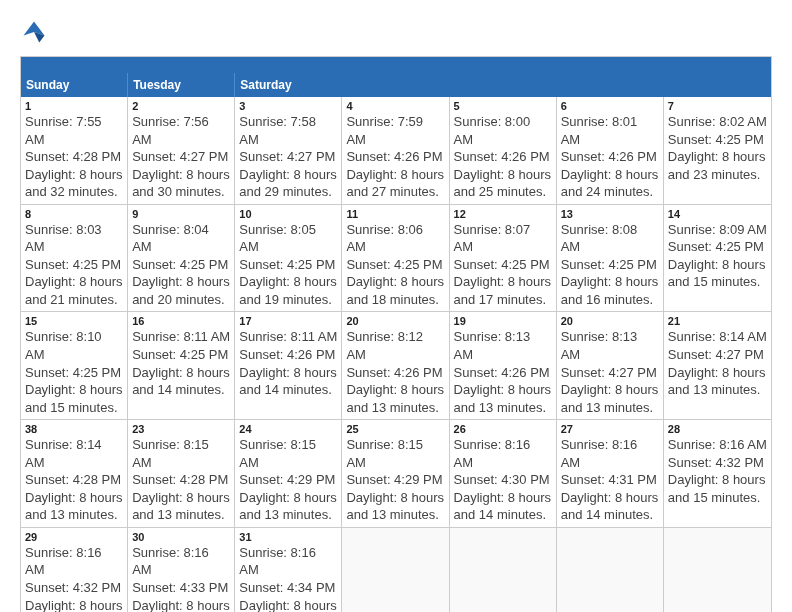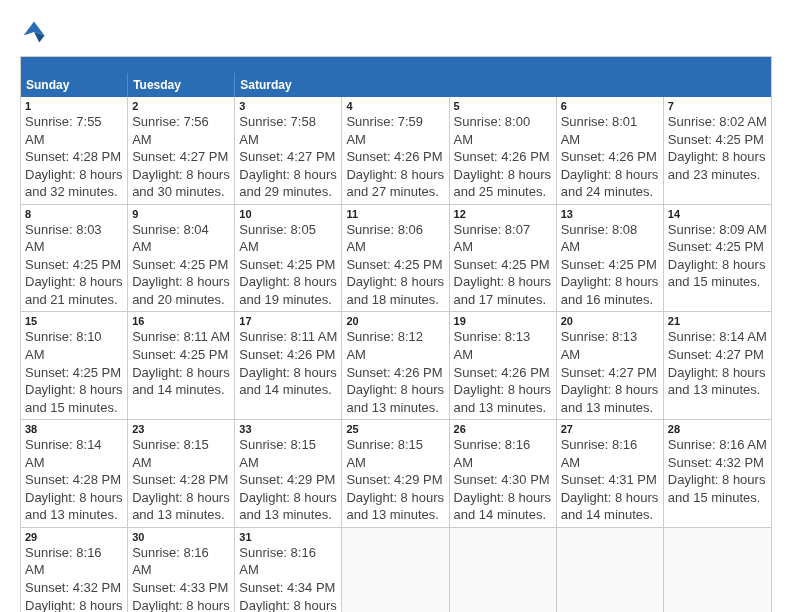--- a/index.html
+++ b/index.html
@@ -230,21 +230,21 @@
         <div class="cal-row">
           <div class="cal-cell">
             <span class="day-num">38</span>
             <div class="cal-cell-text">Sunrise: 8:14 AM<br>Sunset: 4:28 PM<br>Daylight: 8 hours and 13 minutes.</div>
           </div>
           <div class="cal-cell">
             <span class="day-num">23</span>
             <div class="cal-cell-text">Sunrise: 8:15 AM<br>Sunset: 4:28 PM<br>Daylight: 8 hours and 13 minutes.</div>
           </div>
           <div class="cal-cell">
-            <span class="day-num">33</span>
+            <span class="day-num">24</span>
             <div class="cal-cell-text">Sunrise: 8:15 AM<br>Sunset: 4:29 PM<br>Daylight: 8 hours and 13 minutes.</div>
           </div>
           <div class="cal-cell">
             <span class="day-num">25</span>
             <div class="cal-cell-text">Sunrise: 8:15 AM<br>Sunset: 4:29 PM<br>Daylight: 8 hours and 13 minutes.</div>
           </div>
           <div class="cal-cell">
             <span class="day-num">26</span>
             <div class="cal-cell-text">Sunrise: 8:16 AM<br>Sunset: 4:30 PM<br>Daylight: 8 hours and 14 minutes.</div>
           </div>

